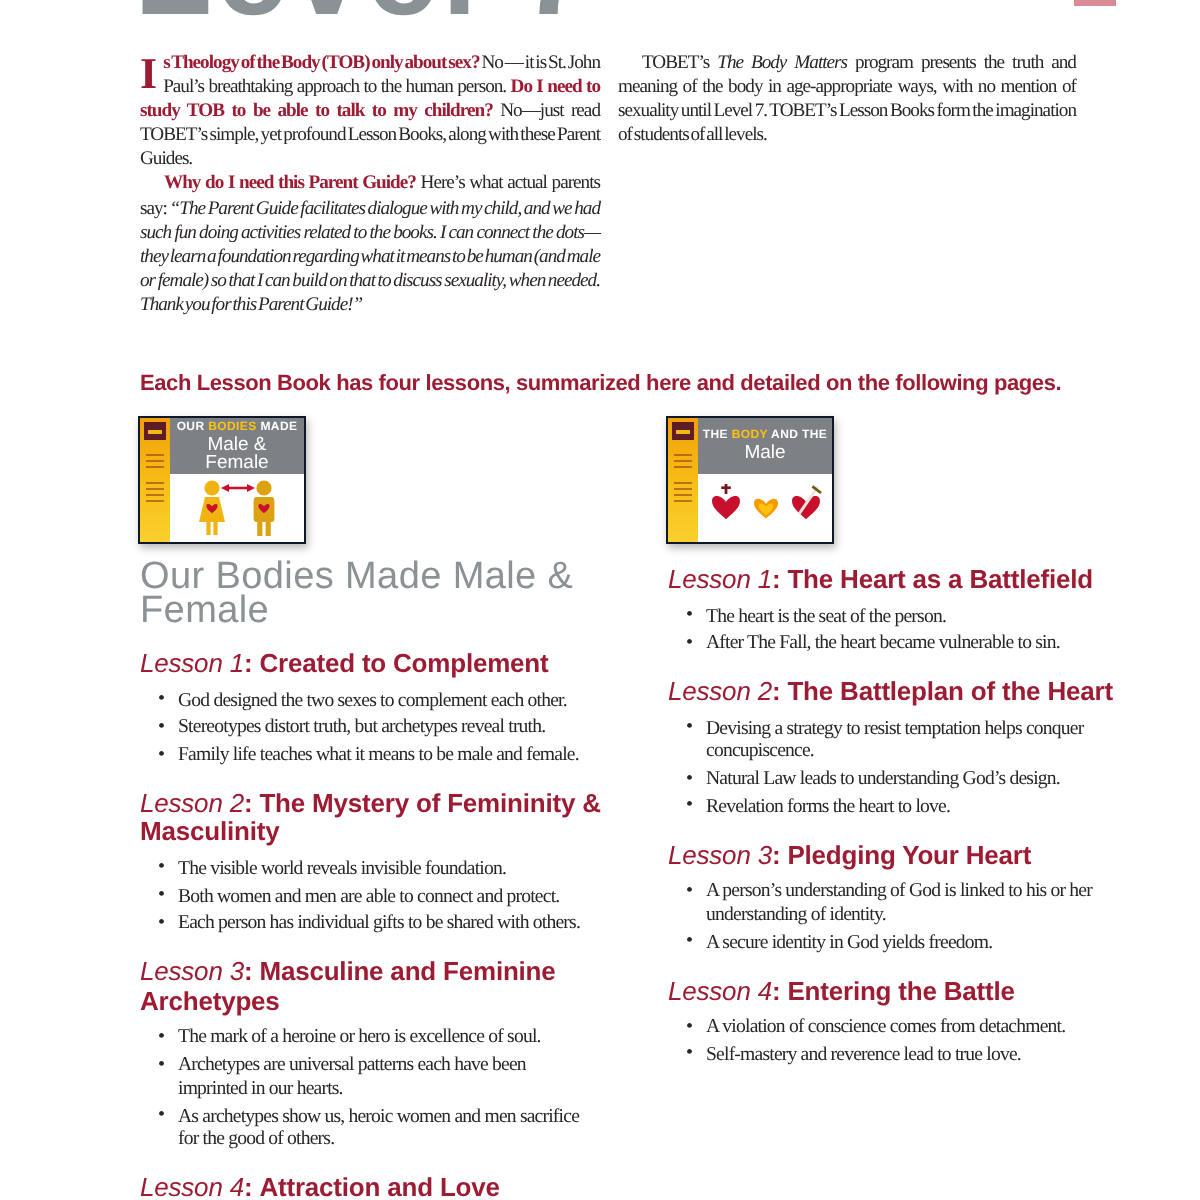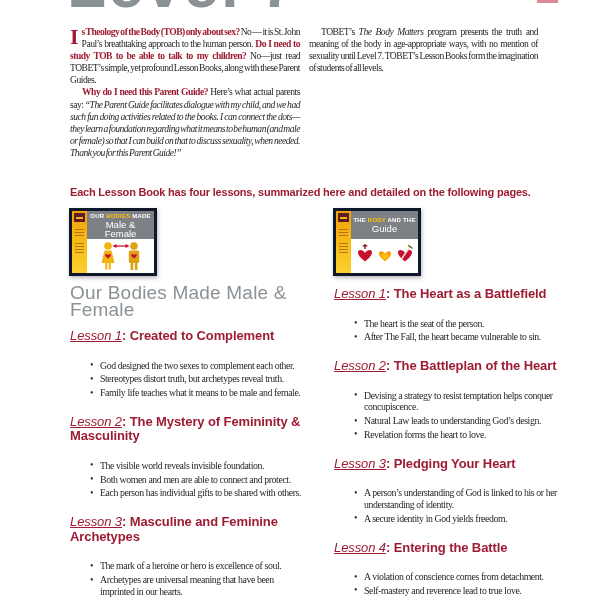--- a/index.html
+++ b/index.html
@@ -26,21 +26,21 @@
   
   .banner{position:absolute;left:70px;top:186px;font-family:"Liberation Sans",sans-serif;
     font-weight:700;font-size:11px;letter-spacing:-0.2px;color:#9d1c33;}
 
   
   .sections{position:absolute;left:68px;top:208px;display:flex;gap:24px;}
   .section{width:240px;}
   .section-right{width:232px;}
 
   
-  .cover{width:82px;height:62px;display:flex;background:#fff;border:3px solid #0f172a;
+  .cover{width:82px;height:62px;display:flex;background:#fff;border:1px solid #0f172a;
     box-shadow:1px 2px 4px rgba(0,0,0,0.28);margin-left:1px;}
   .spine{width:15px;background:linear-gradient(180deg,#f2a007 0%,#f7bf17 55%,#fbcf2e 100%);
     display:flex;flex-direction:column;align-items:center;padding-top:2px;}
   .tobet-logo{width:11px;height:9px;background:#5e1d24;display:flex;align-items:center;justify-content:center;}
   .tobet-logo i{display:block;width:7px;height:2px;background:#f3b718;}
   .spine-line{width:9px;height:1px;background:rgba(150,60,20,0.6);margin-top:2px;}
   .spine-gap{height:5px;}
   .cover-body{flex:1;display:flex;flex-direction:column;}
   .cover-band{background:#7d8185;height:27px;display:flex;flex-direction:column;align-items:center;justify-content:center;padding-top:1px;}
   .cover-kicker{font-family:"Liberation Sans",sans-serif;font-size:6px;font-weight:700;letter-spacing:0.2px;
@@ -52,22 +52,22 @@
   .cover-art svg{display:block;}
 
   
   .section-heading{margin:8px 0 0 2px;font-family:"Liberation Sans",sans-serif;font-weight:500;
     font-size:19px;line-height:17px;letter-spacing:0.2px;color:#8b9296;}
 
   
   .lesson{margin-top:11px;}
   .lesson-head{margin:0 0 3px 2px;font-family:"Liberation Sans",sans-serif;font-size:13px;line-height:14.5px;
     color:#9d1c33;font-weight:700;letter-spacing:-0.1px;}
-  .lesson-label{font-style:italic;font-weight:400;text-decoration:underline;}
-  .lesson ul{margin:16px;padding:0 0 0 6px;list-style:none;}
+  .lesson-label{font-style:italic;font-weight:400;}
+  .lesson ul{margin:5px;padding:0 0 0 6px;list-style:none;}
   .lesson li{position:relative;padding-left:10px;margin-bottom:2px;font-family:"Liberation Serif",serif;
     font-size:9.8px;line-height:11.8px;letter-spacing:-0.4px;color:#2a2526;}
   .lesson li::before{content:"\2022";position:absolute;left:0;top:-0.5px;font-size:10px;color:#2a2526;}
   .bullet-line{white-space:nowrap;}
 </style>
 </head>
 <body>
 
 <div class="page">
 
@@ -164,21 +164,21 @@
               </li>
             </ul>
           </div>
           <div class="lesson">
             <h3 class="lesson-head"><em class="lesson-label">Lesson 3</em><span>: </span><strong class="lesson-title">Masculine and Feminine Archetypes</strong></h3>
             <ul>
               <li>
                 <div class="bullet-line">The mark of a heroine or hero is excellence of soul.</div>
               </li>
               <li>
-                <div class="bullet-line">Archetypes are universal meaning that have been</div>
+                <div class="bullet-line">Archetypes are universal patterns each have been</div>
                 <div class="bullet-line">imprinted in our hearts.</div>
               </li>
               <li>
                 <div class="bullet-line">As archetypes show us, heroic women and men sacrifice</div>
                 <div class="bullet-line">for the good of others.</div>
               </li>
             </ul>
           </div>
           <div class="lesson">
             <h3 class="lesson-head"><em class="lesson-label">Lesson 4</em><span>: </span><strong class="lesson-title">Attraction and Love</strong></h3>
@@ -204,21 +204,21 @@
           <div class="spine-gap"></div>
           <div class="spine-line"></div>
             <div class="spine-line"></div>
             <div class="spine-line"></div>
             <div class="spine-line"></div>
         </div>
         <div class="cover-body">
           <div class="cover-band">
             <div class="cover-kicker"><span class="seg-cw">THE </span><span class="seg-cy">BODY</span><span class="seg-cw"> AND THE</span></div>
             <div class="cover-title">
-                <div>Guide</div>
+                <div>Male</div>
               </div>
           </div>
           <div class="cover-art">
             <svg width="66" height="31" viewBox="0 0 66 31">
 
               <rect x="12.3" y="3" width="1.4" height="5" fill="#7a1519"></rect>
               <rect x="10.6" y="4.2" width="4.8" height="1.3" fill="#7a1519"></rect>
               <path d="M13,12 C11.5,9 6,7.2 6,11.6 C6,15 10,17.8 13,20.6 C16,17.8 20,15 20,11.6 C20,7.2 14.5,9 13,12 Z" fill="#c8102e"></path>
 
               <path d="M33,13 C31.7,10.4 27,8.8 27,12.6 C27,15.5 30.4,17.9 33,20.3 C35.6,17.9 39,15.5 39,12.6 C39,8.8 34.3,10.4 33,13 Z" fill="#f59b00"></path>

